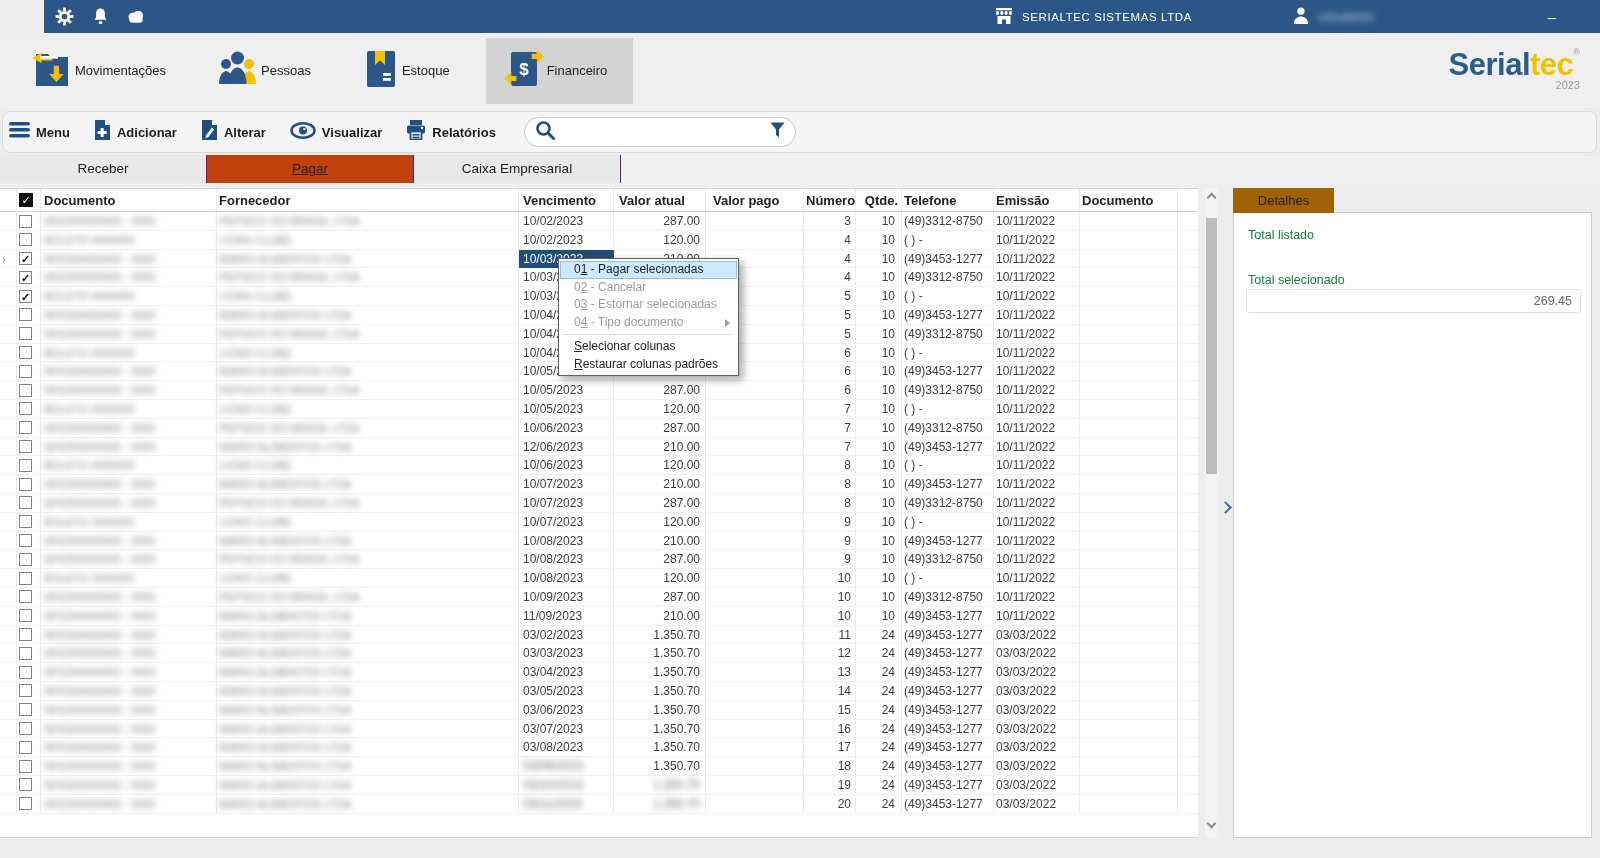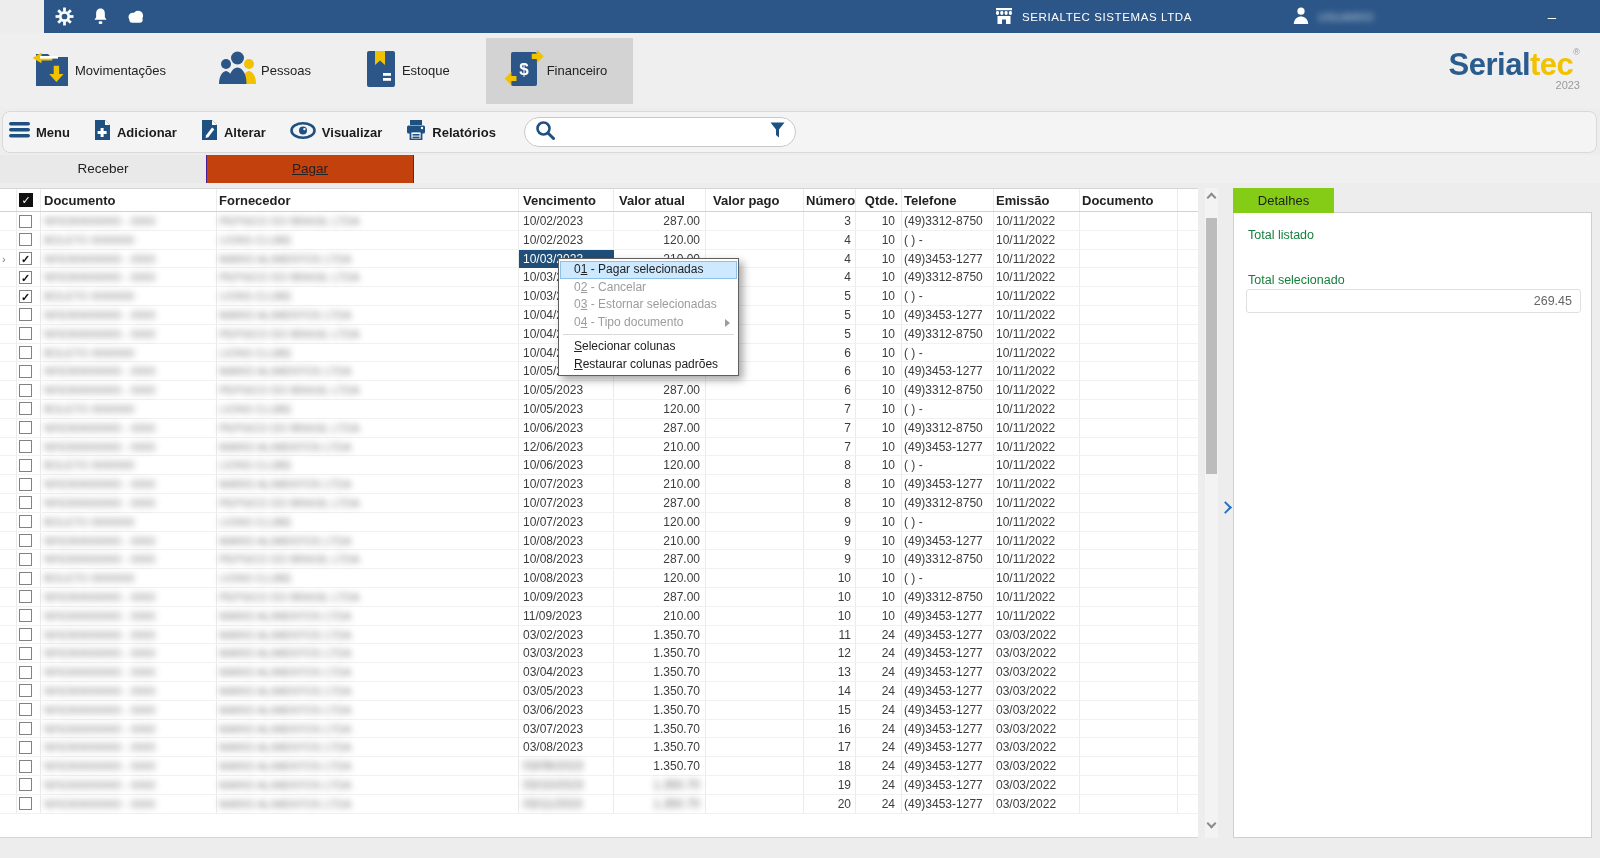--- a/index.html
+++ b/index.html
@@ -79,21 +79,21 @@
   
   #vscroll { position:absolute; left:1205px; top:188px; width:13px; height:650px; background:#f3f3f3; }
   #vthumb { position:absolute; left:1px; top:30px; width:11px; height:256px; background:#bcbcbc; }
   .chev { position:absolute; left:3px; width:7px; height:7px; border-left:2px solid #8a8a8a; border-top:2px solid #8a8a8a; }
   .chev.up { top:6px; transform:rotate(45deg); }
   .chev.down { top:632px; transform:rotate(225deg); }
   #collapse { position:absolute; left:1221px; top:503px; width:9px; height:9px;
     border-top:2.5px solid #2a6fc0; border-right:2.5px solid #2a6fc0; transform:rotate(45deg); }
 
   
-  #dtab { position:absolute; left:1233px; top:188px; width:101px; height:25px; background:#84cc16;
+  #dtab { position:absolute; left:1233px; top:188px; width:101px; height:25px; background:#a16207;
     text-align:center; line-height:25px; font-size:13px; color:#222; z-index:2; }
   #dbox { position:absolute; left:1233px; top:212px; width:359px; height:626px; background:#fff;
     border:1px solid #cfcfcf; }
   .dlabel { position:absolute; left:14px; font-size:12.5px; color:#15803d; }
   .dfield { position:absolute; left:12px; width:335px; height:24px; border:1px solid #e0e0e0; border-radius:3px;
     font-size:12.5px; color:#666; text-align:right; line-height:22px; padding-right:8px; background:#fff; }
 
   
   #ctxmenu { position:absolute; left:558px; top:258px; width:181px; background:#fff;
     border:1px solid #5f5f5f; box-shadow:4px 4px 8px rgba(0,0,0,.35); padding:2px 1px; z-index:10; }
@@ -311,20 +311,21 @@
       <svg width="15" height="16" viewBox="0 0 15 16">
           <path fill="#1f5082" d="M0.5 0.5 H14.5 L9 7.5 V15.5 L6 13 V7.5 Z"></path>
         </svg>
     </span>
   </div>
 </div>
 
 <div id="tabsrow">
   <div class="tab">Receber</div>
   <div class="tab selected">Pagar</div>
+  <div class="tab">Caixa Empresarial</div>
 </div>
 
 <div id="tablewrap">
   <div id="thead">
     <span class="hchk"></span>
     <span class="hcell" style="left:44px">Documento</span>
     <span class="hcell" style="left:219px">Fornecedor</span>
     <span class="hcell" style="left:523px">Vencimento</span>
     <span class="hcell" style="left:619px">Valor atual</span>
     <span class="hcell" style="left:713px">Valor pago</span>

